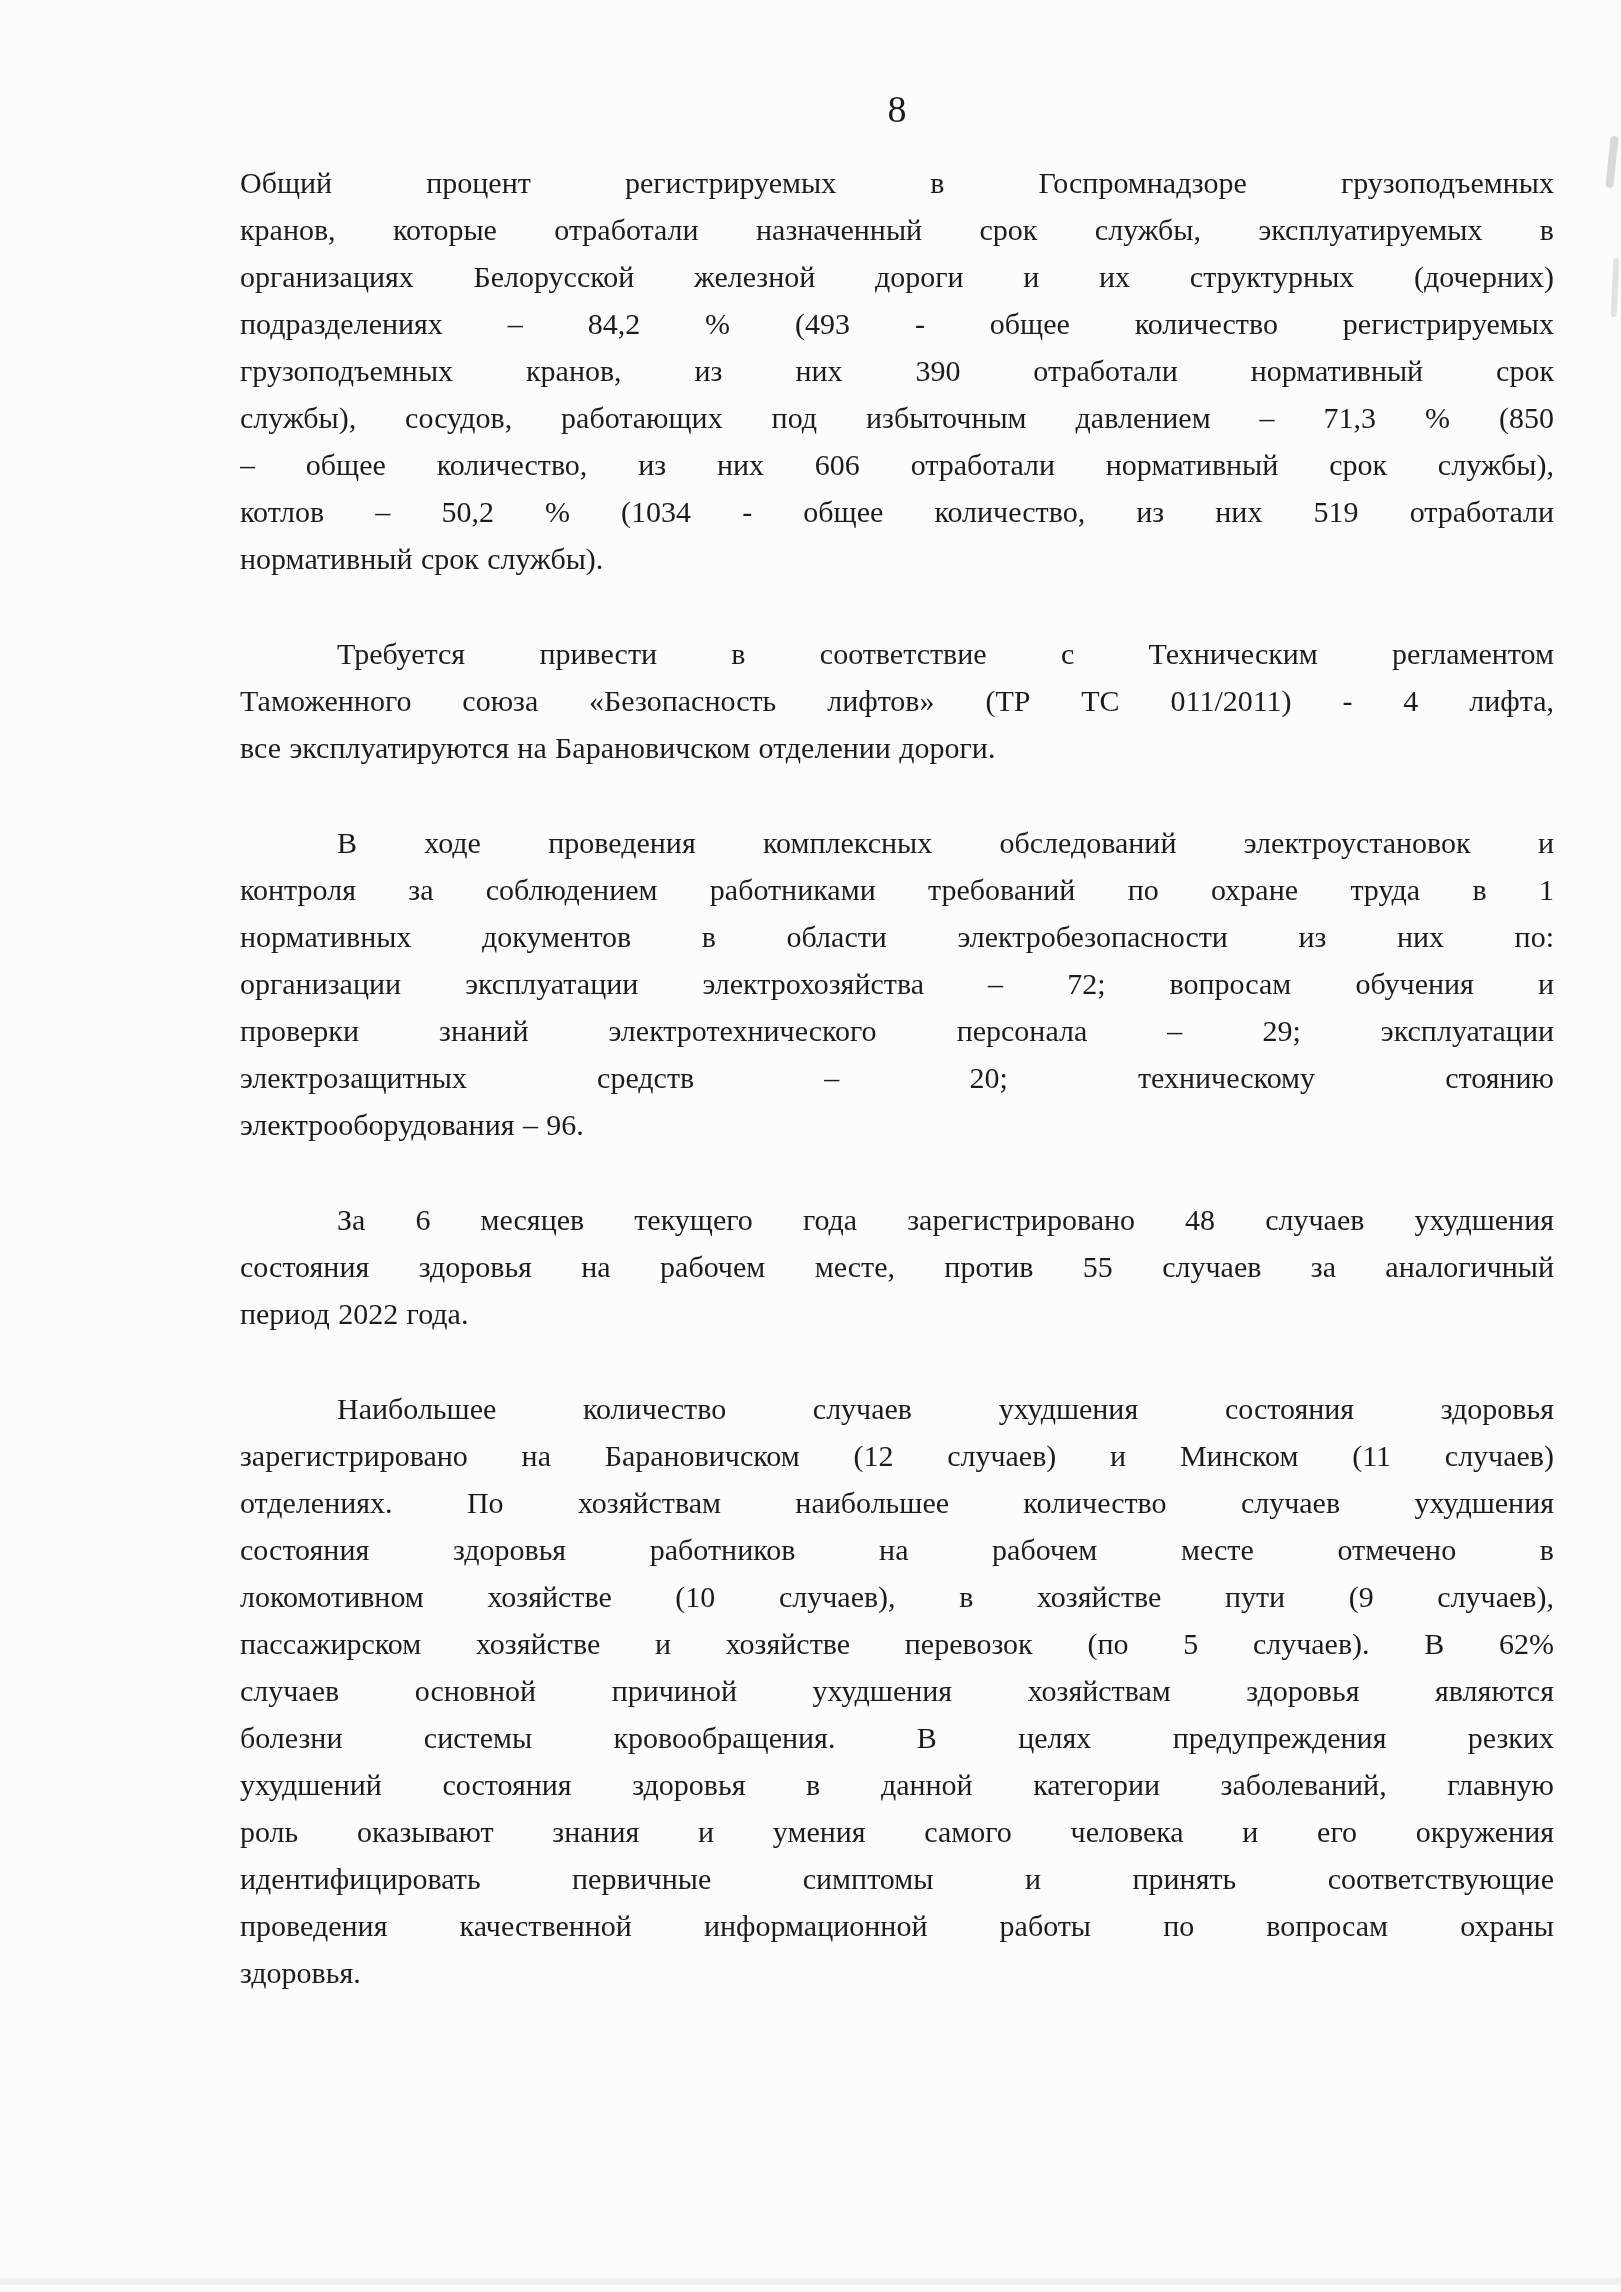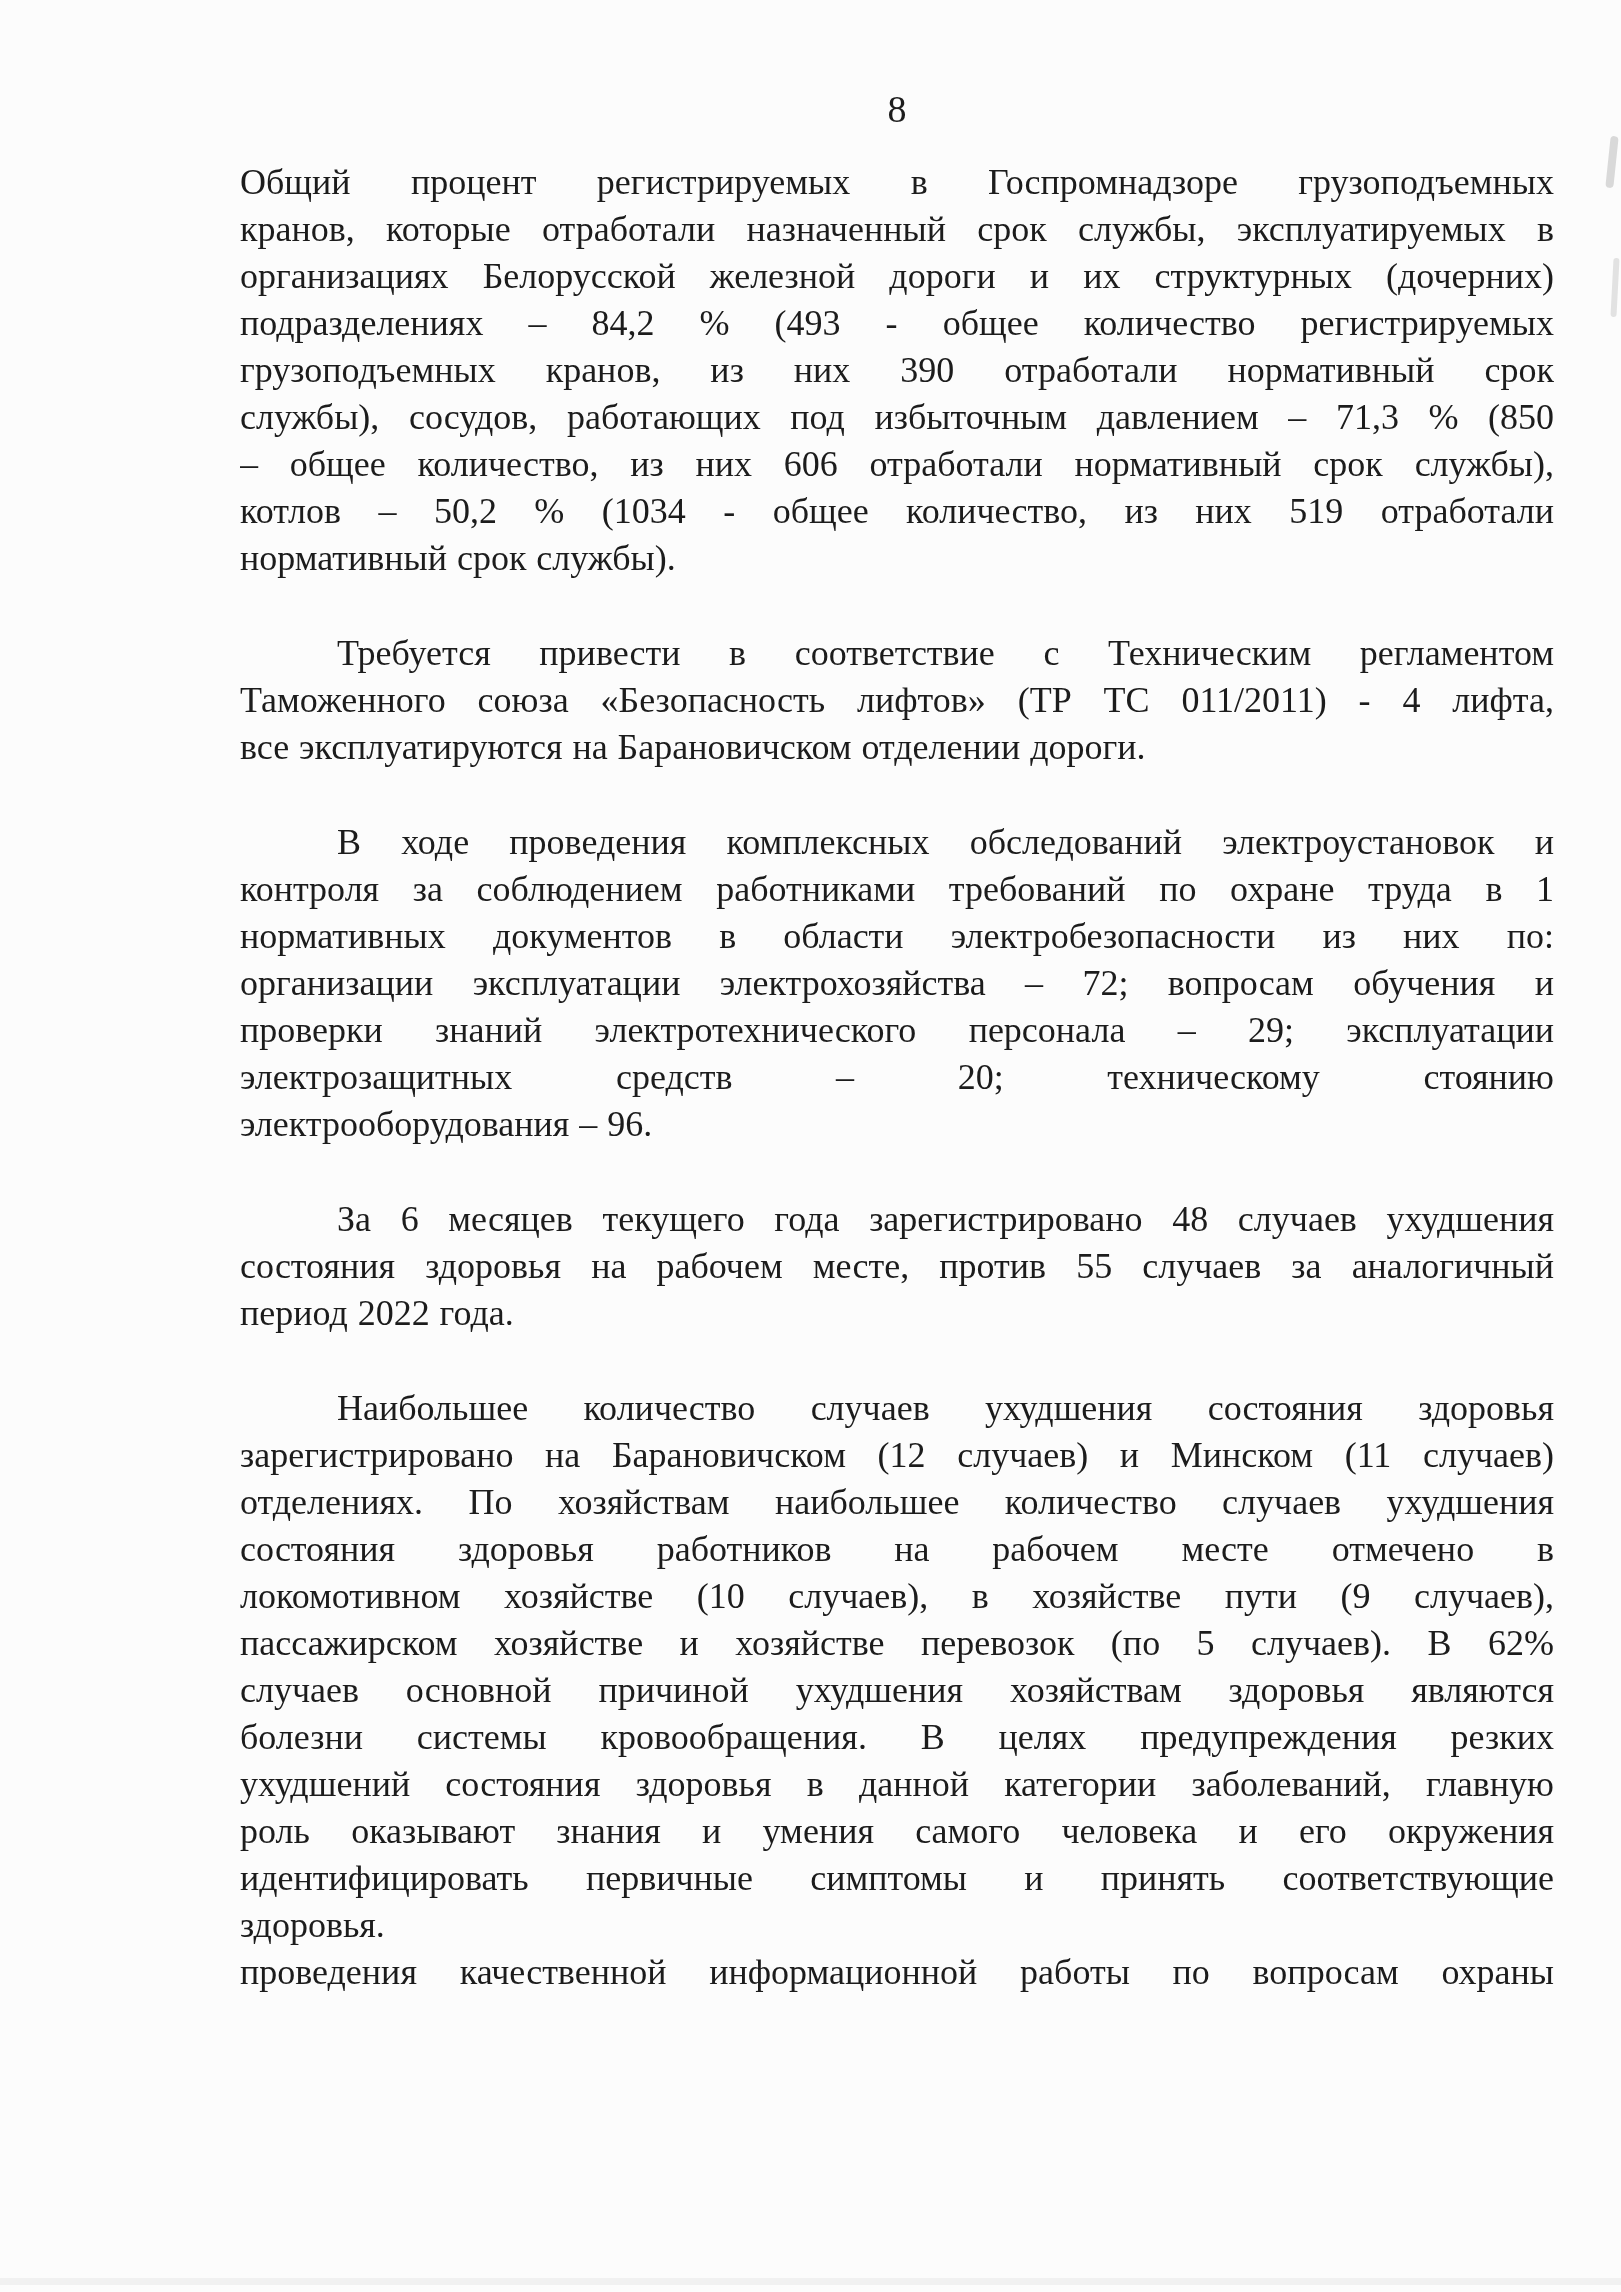--- a/index.html
+++ b/index.html
@@ -32,21 +32,21 @@
     top: 159px;
     left: 240px;
     width: 1314px;
   }
   .paragraph {
     margin: 0;
   }
   .line {
     height: 47px;
     line-height: 47px;
-    font-size: 36px;
+    font-size: 30px;
     text-align: justify;
     -moz-text-align-last: justify;
     text-align-last: justify;
     overflow: hidden;
     word-spacing: 0.9px;
   }
   .line.last-line {
     -moz-text-align-last: left;
     text-align-last: left;
   }
@@ -117,22 +117,22 @@
         <div class="line">зарегистрировано на Барановичском (12 случаев) и Минском (11 случаев)</div>
         <div class="line">отделениях. По хозяйствам наибольшее количество случаев ухудшения</div>
         <div class="line">состояния здоровья работников на рабочем месте отмечено в</div>
         <div class="line">локомотивном хозяйстве (10 случаев), в хозяйстве пути (9 случаев),</div>
         <div class="line">пассажирском хозяйстве и хозяйстве перевозок (по 5 случаев). В 62%</div>
         <div class="line">случаев основной причиной ухудшения хозяйствам здоровья являются</div>
         <div class="line">болезни системы кровообращения. В целях предупреждения резких</div>
         <div class="line">ухудшений состояния здоровья в данной категории заболеваний, главную</div>
         <div class="line">роль оказывают знания и умения самого человека и его окружения</div>
         <div class="line">идентифицировать первичные симптомы и принять соответствующие</div>
+        <div class="line">проведения качественной информационной работы по вопросам охраны</div>
         <div class="line last-line">здоровья.</div>
-        <div class="line">проведения качественной информационной работы по вопросам охраны</div>
       </div>
     </div>
 
   <div class="artifact artifact-1"></div>
   <div class="artifact artifact-2"></div>
   <div class="bottom-scan-band"></div>
 </div>
 
 
 </body></html>

